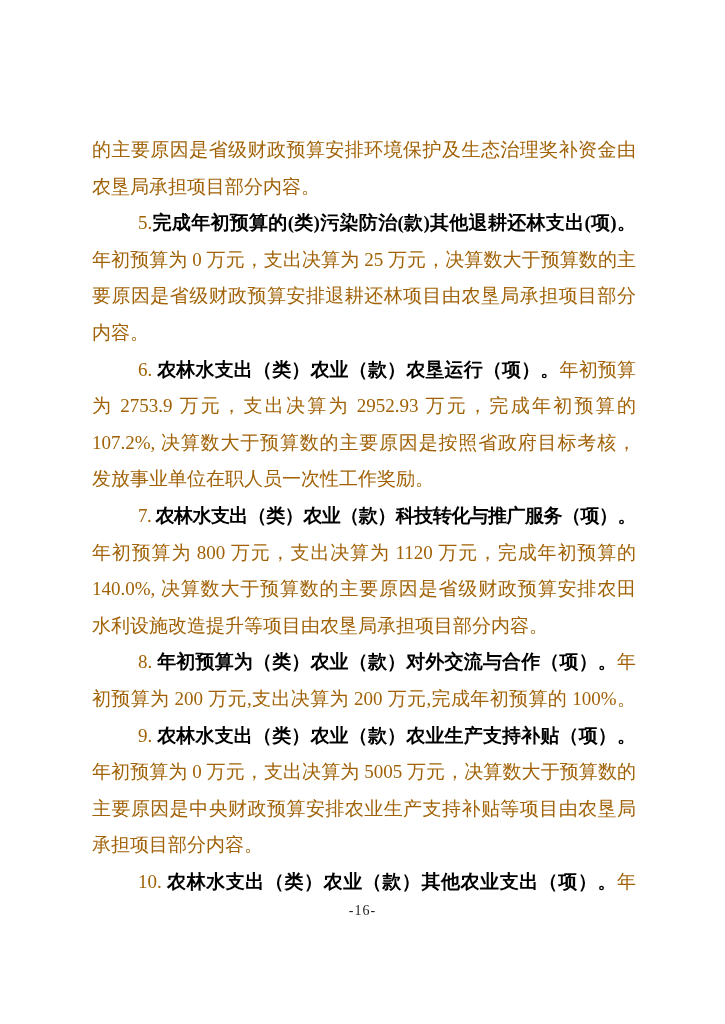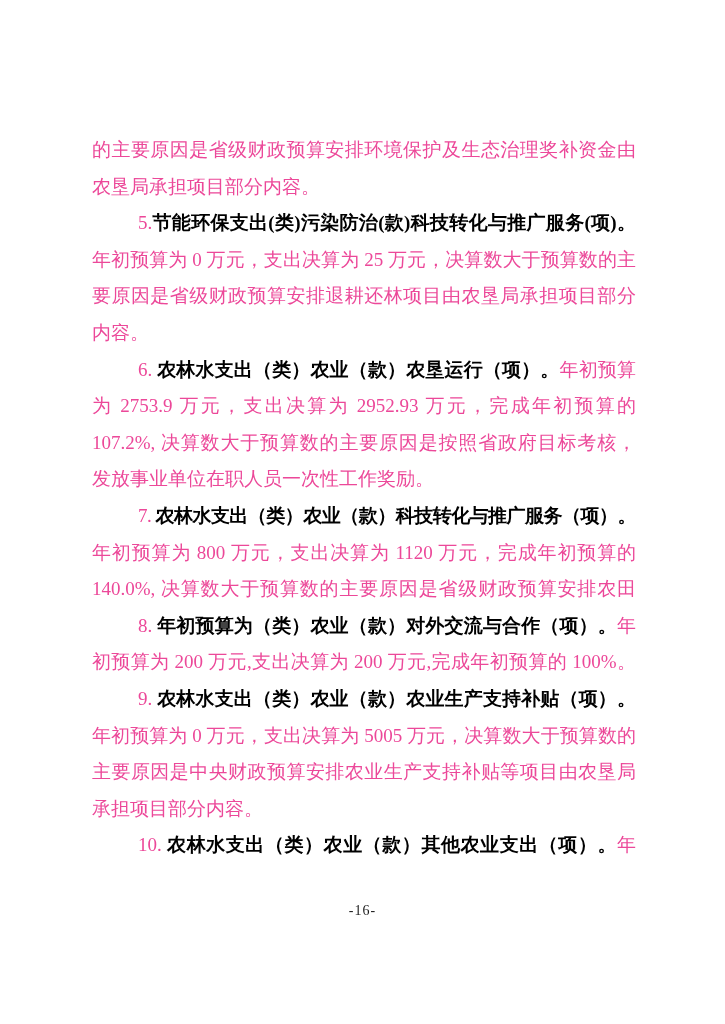--- a/index.html
+++ b/index.html
@@ -23,21 +23,21 @@
     line-height: 36.6px;
     text-align: left;
   }
   .para { margin: 0; }
   .line {
     white-space: nowrap;
     text-align: justify;
     height: 36.6px;
   }
   .line.indent { text-indent: 46px; }
-  .seg { color: #ec4899; }
+  .seg { color: #a16207; }
   .seg-b { font-weight: 700; color: #000000; }
   .footer {
     position: absolute;
     top: 903px; left: 0;
     width: 725px;
     text-align: center;
     font-size: 14px;
     letter-spacing: 1px;
     color: #1b1b1b;
   }
@@ -45,35 +45,36 @@
 </head>
 <body>
 
 <div class="page">
   <div class="doc-body">
       <div class="para">
         <div class="line" style="white-space: normal; text-align-last: justify;"><span class="seg">的主要原因是省级财政预算安排环境保护及生态治理奖补资金由</span></div>
         <div class="line"><span class="seg">农垦局承担项目部分内容。</span></div>
       </div>
       <div class="para">
-        <div class="line indent" style="white-space: normal; text-align-last: justify;"><span class="seg">5.</span><span class="seg seg-b">节能环保支出(类)污染防治(款)科技转化与推广服务(项)。</span></div>
+        <div class="line indent" style="white-space: normal; text-align-last: justify;"><span class="seg">5.</span><span class="seg seg-b">完成年初预算的(类)污染防治(款)其他退耕还林支出(项)。</span></div>
         <div class="line" style="white-space: normal; text-align-last: justify;"><span class="seg">年初预算为 0 万元，支出决算为 25 万元，决算数大于预算数的主</span></div>
         <div class="line" style="white-space: normal; text-align-last: justify;"><span class="seg">要原因是省级财政预算安排退耕还林项目由农垦局承担项目部分</span></div>
         <div class="line"><span class="seg">内容。</span></div>
       </div>
       <div class="para">
         <div class="line indent" style="white-space: normal; text-align-last: justify;"><span class="seg">6. </span><span class="seg seg-b">农林水支出（类）农业（款）农垦运行（项）。</span><span class="seg">年初预算</span></div>
         <div class="line" style="white-space: normal; text-align-last: justify;"><span class="seg">为 2753.9 万元，支出决算为 2952.93 万元，完成年初预算的</span></div>
         <div class="line" style="white-space: normal; text-align-last: justify;"><span class="seg">107.2%, 决算数大于预算数的主要原因是按照省政府目标考核，</span></div>
         <div class="line"><span class="seg">发放事业单位在职人员一次性工作奖励。</span></div>
       </div>
       <div class="para">
         <div class="line indent" style="letter-spacing: -0.52px;"><span class="seg">7. </span><span class="seg seg-b">农林水支出（类）农业（款）科技转化与推广服务（项）。</span></div>
         <div class="line" style="white-space: normal; text-align-last: justify;"><span class="seg">年初预算为 800 万元，支出决算为 1120 万元，完成年初预算的</span></div>
         <div class="line" style="white-space: normal; text-align-last: justify;"><span class="seg">140.0%, 决算数大于预算数的主要原因是省级财政预算安排农田</span></div>
+        <div class="line"><span class="seg">水利设施改造提升等项目由农垦局承担项目部分内容。</span></div>
       </div>
       <div class="para">
         <div class="line indent" style="white-space: normal; text-align-last: justify;"><span class="seg">8. </span><span class="seg seg-b">年初预算为（类）农业（款）对外交流与合作（项）。</span><span class="seg">年</span></div>
         <div class="line" style="white-space: normal; text-align-last: justify;"><span class="seg">初预算为 200 万元,支出决算为 200 万元,完成年初预算的 100%。</span></div>
       </div>
       <div class="para">
         <div class="line indent" style="white-space: normal; text-align-last: justify;"><span class="seg">9. </span><span class="seg seg-b">农林水支出（类）农业（款）农业生产支持补贴（项）。</span></div>
         <div class="line" style="white-space: normal; text-align-last: justify;"><span class="seg">年初预算为 0 万元，支出决算为 5005 万元，决算数大于预算数的</span></div>
         <div class="line" style="white-space: normal; text-align-last: justify;"><span class="seg">主要原因是中央财政预算安排农业生产支持补贴等项目由农垦局</span></div>
         <div class="line"><span class="seg">承担项目部分内容。</span></div>

